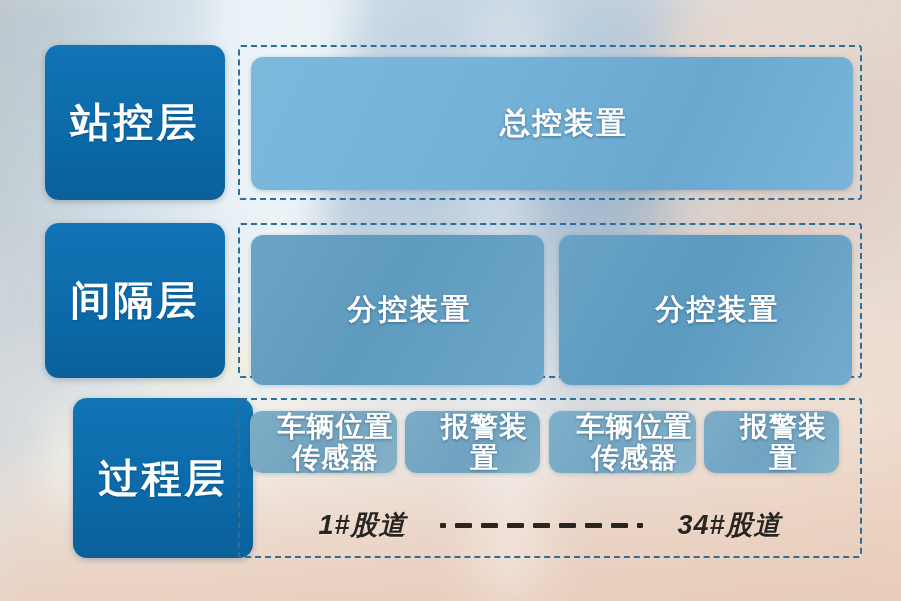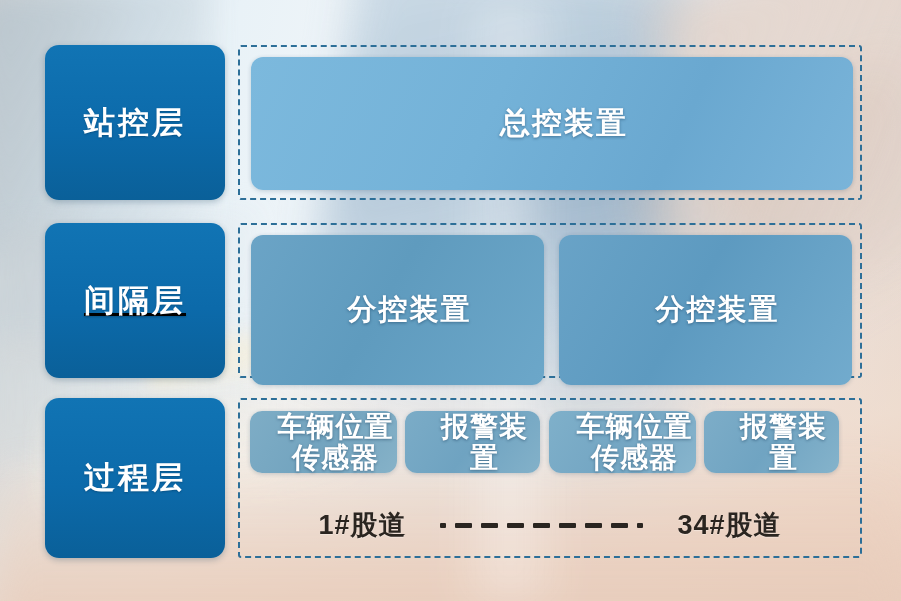--- a/index.html
+++ b/index.html
@@ -83,29 +83,29 @@
     width: 180px;
     background: linear-gradient(180deg, #1174b4 0%, #0c6aaa 55%, #0a6099 100%);
     border-radius: 14px;
     box-shadow: 0 2px 6px rgba(20,60,90,.28);
     display: flex;
     align-items: center;
     justify-content: center;
   }
   .layer-tile .layer-label {
     color: #ffffff;
-    font-size: 31px;
+    font-size: 40px;
     font-weight: bold;
     letter-spacing: 3px;
     text-shadow: 0 1px 2px rgba(0,40,70,.35);
     white-space: nowrap;
   }
   #tile0 { top: 45px;  height: 155px; }
-  #tile1 { top: 223px; height: 155px; text-decoration: underline; }
-  #tile2 { top: 398px; height: 160px; }
+  #tile1 { top: 223px; height: 155px; }
+  #tile2 { top: 398px; height: 160px; margin-left: 28px; }
 
   
   .group {
     position: absolute;
     left: 238px;
     width: 624px;
     border: 2px dashed #2d6f98;
     border-radius: 3px;
     box-sizing: border-box;
   }
@@ -181,20 +181,21 @@
     justify-content: center;
     gap: 34px;
   }
   .track-label {
     color: #2a2520;
     font-size: 27px;
     font-weight: bold;
     letter-spacing: 1px;
     white-space: nowrap;
     text-shadow: 0 1px 1px rgba(255,255,255,.35);
+    font-style: italic;
   }
   .track-ellipsis {
     display: flex;
     align-items: center;
     gap: 9px;
   }
   .track-ellipsis i {
     display: block;
     width: 17px;
     height: 5px;

